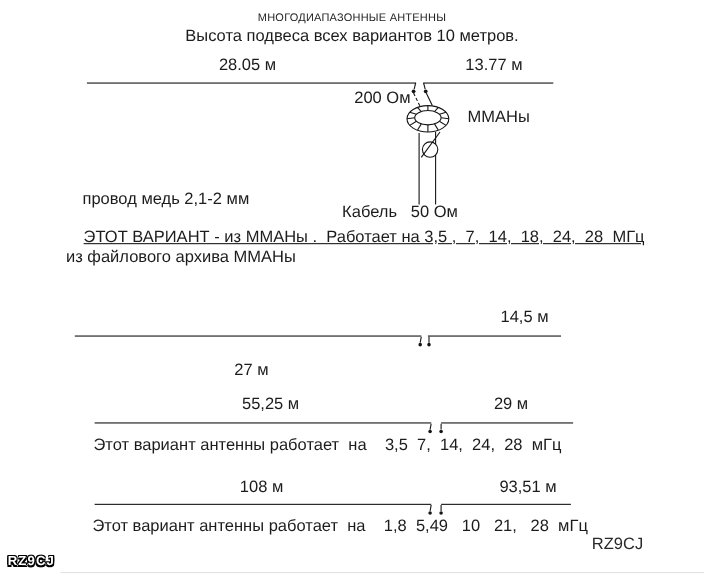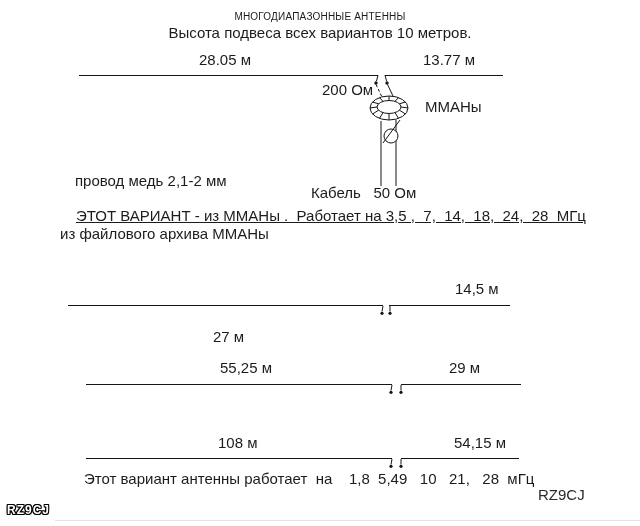--- a/index.html
+++ b/index.html
@@ -92,23 +92,24 @@
   <div class="wire" style="left:86px; top:384px; width:306px;"></div>
   <div class="wire" style="left:401px; top:384px; width:120px;"></div>
   <svg class="abs" style="left:388px; top:385px;" width="18" height="11" viewBox="0 0 18 11">
     <g stroke="#151515" stroke-width="1" fill="none">
       <path d="M4,0 L3,5.5"></path>
         <path d="M13,0 L13,5.5"></path>
       <circle cx="3" cy="7.3" r="1.6" fill="#151515" stroke="none"></circle>
       <circle cx="13" cy="7.3" r="1.6" fill="#151515" stroke="none"></circle>
     </g>
   </svg>
+  <span class="txt" style="left:85px; top:398px;">Этот вариант антенны работает  на    3,5  7,  14,  24,  28  мГц</span>
 
   <span class="txt" style="left:206px; top:436px;margin-left:12px;">108 м</span>
-  <span class="txt" style="left:454px; top:436px;">54,15 м</span>
+  <span class="txt" style="left:454px; top:436px;">93,51 м</span>
   <div class="wire" style="left:86px; top:458px; width:306px;"></div>
   <div class="wire" style="left:401px; top:458px; width:118px;"></div>
   <svg class="abs" style="left:388px; top:459px;" width="18" height="11" viewBox="0 0 18 11">
     <g stroke="#151515" stroke-width="1" fill="none">
       <path d="M4,0 L3,5.5"></path>
         <path d="M13,0 L13,5.5"></path>
       <circle cx="3" cy="7.3" r="1.6" fill="#151515" stroke="none"></circle>
       <circle cx="13" cy="7.3" r="1.6" fill="#151515" stroke="none"></circle>
     </g>
   </svg>

